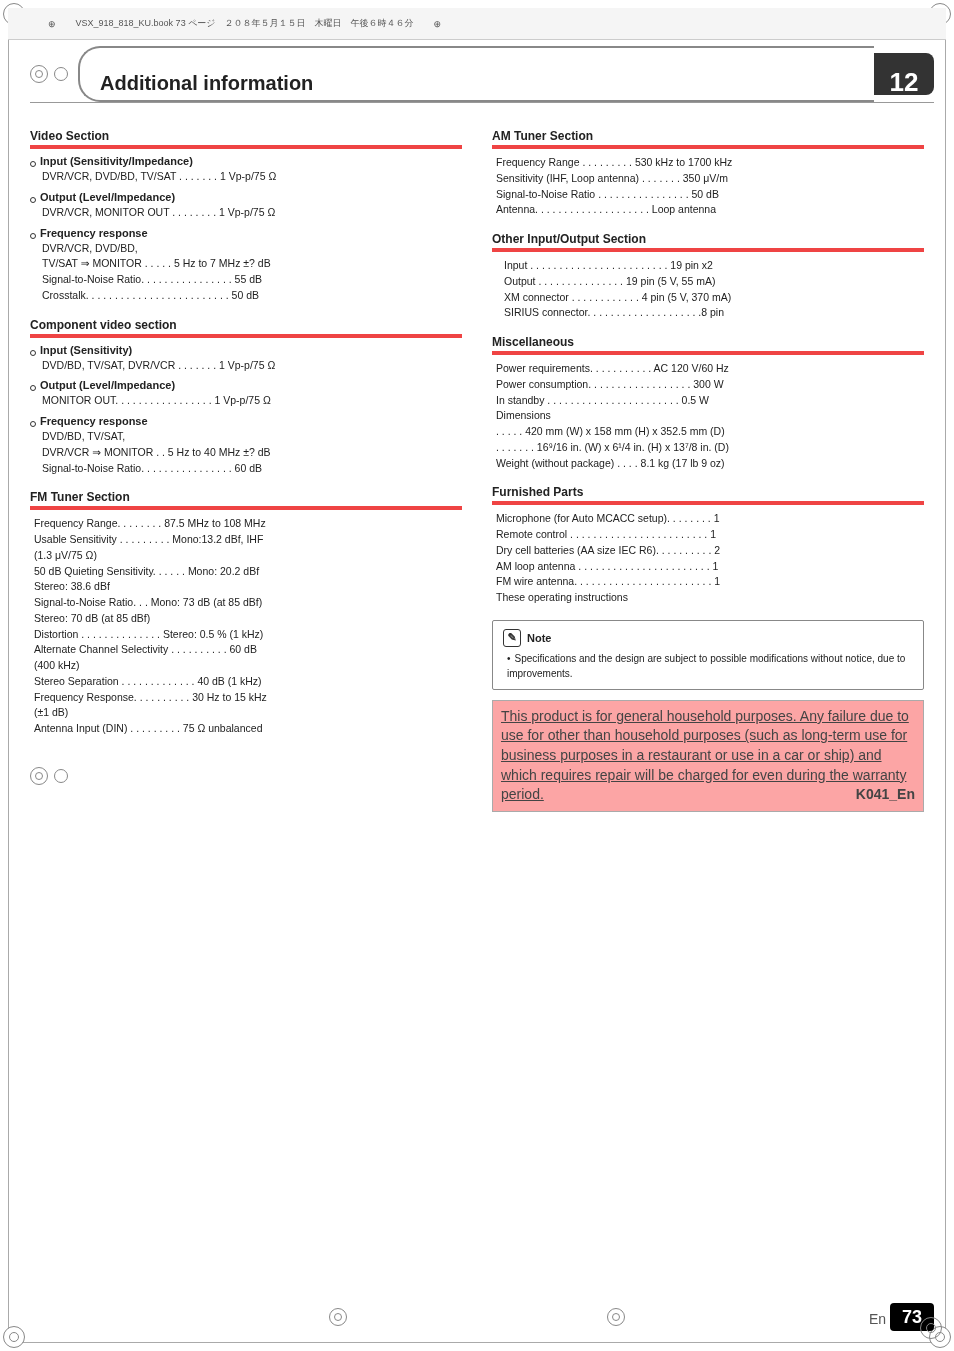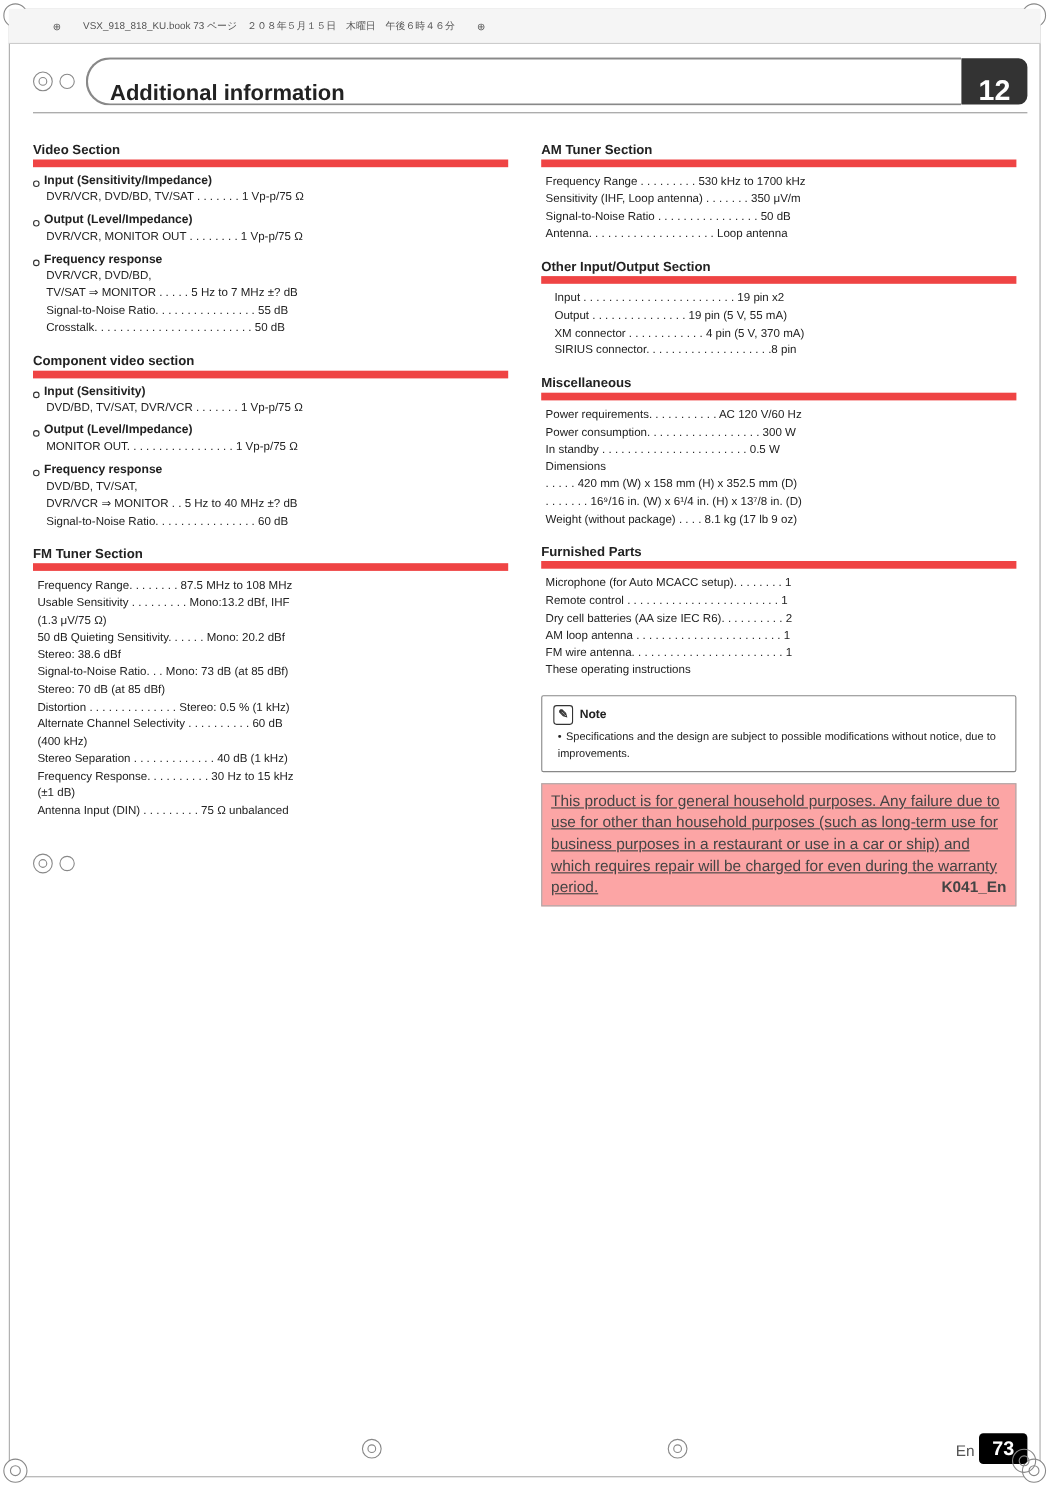--- a/index.html
+++ b/index.html
@@ -58,21 +58,21 @@
       flex: 1;
     }
 
     .right-col {
       flex: 1;
     }
 
     .section-heading {
       font-size: 12px;
       font-weight: bold;
-      border-bottom: 7px solid #ef4444;
+      border-bottom: 4px solid #ef4444;
       padding-bottom: 2px;
       margin-bottom: 6px;
       margin-top: 14px;
     }
 
     .subsection {
       margin-bottom: 8px;
     }
 
     .bullet-item {
@@ -205,21 +205,21 @@
 
 <div style="position:absolute;top:46px;left:30px;right:20px;height:56px;display:flex;align-items:center;">
 
   <div style="display:flex;align-items:center;gap:6px;margin-right:10px;">
     <div style="width:18px;height:18px;border:1.5px solid #888;border-radius:50%;display:flex;align-items:center;justify-content:center;">
       <div style="width:8px;height:8px;border:1px solid #888;border-radius:50%;"></div>
     </div>
     <div style="width:14px;height:14px;border:1.5px solid #888;border-radius:50%;"></div>
   </div>
 
-  <div style="flex:1;border:2px solid #888;border-right:none;border-radius:22px 0 0 22px;padding:20px 20px;display:flex;align-items:flex-start;height:44px;">
+  <div style="flex:1;border:2px solid #888;border-right:none;border-radius:22px 0 0 22px;padding:5px 20px;display:flex;align-items:flex-end;height:56px;">
     <span style="font-size:20px;font-weight:bold;color:#222;">Additional information</span>
   </div>
 
   <div style="width:60px;height:42px;background:#333;border-radius:0 8px 8px 0;display:flex;flex-direction:column;align-items:center;justify-content:flex-end;">
     <span style="color:#fff;font-size:26px;font-weight:bold;line-height:1;">12</span>
   </div>
 </div>
 
 <div style="position:absolute;top:102px;left:30px;right:20px;height:1px;background:#999;"></div>
 

